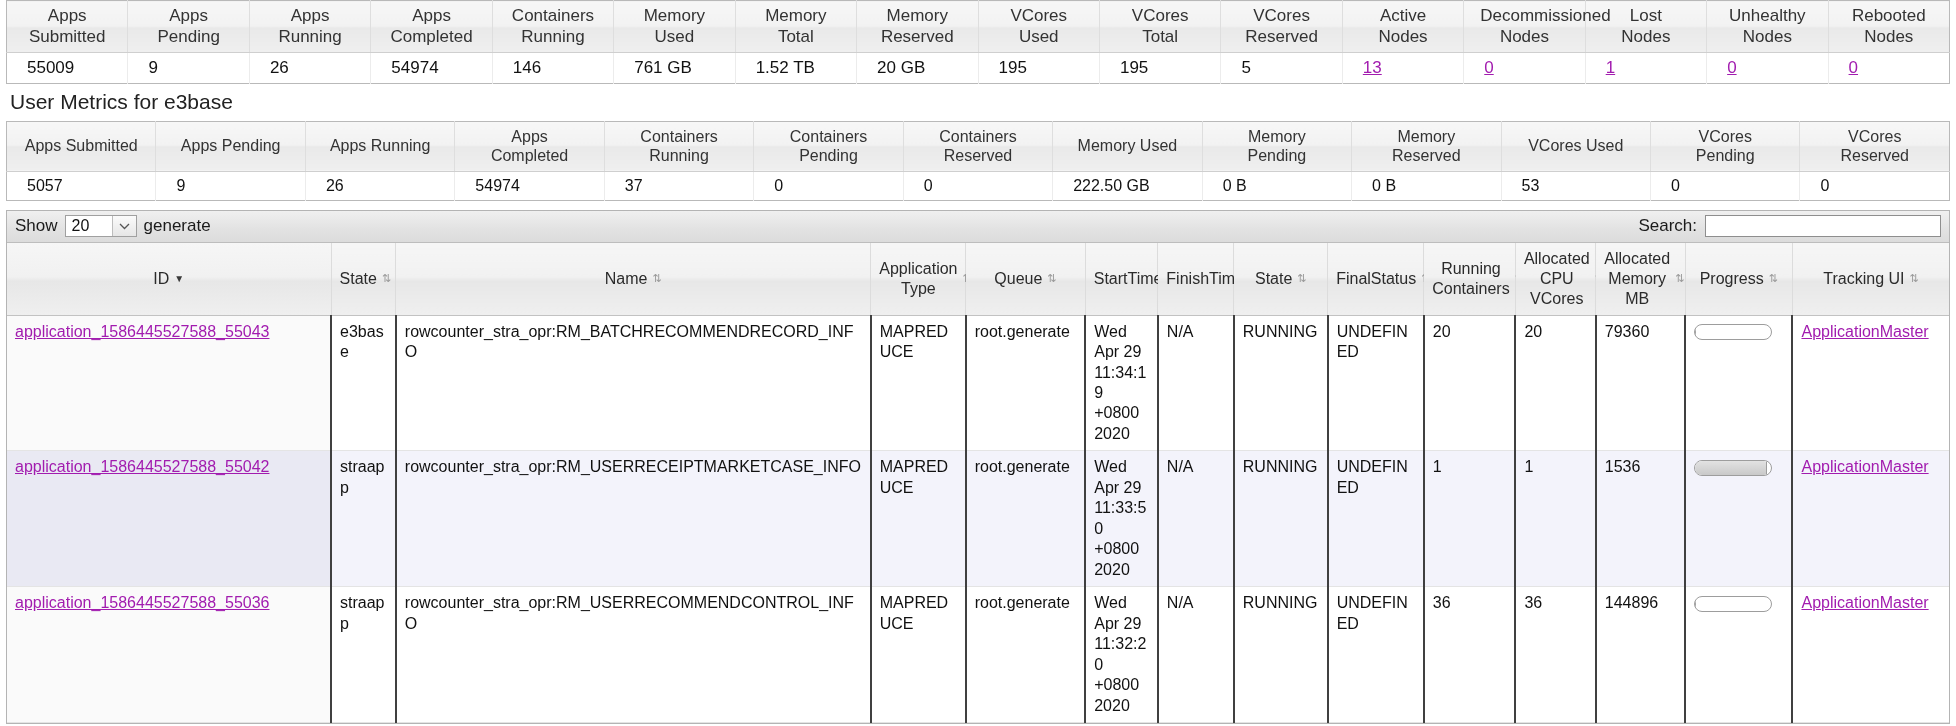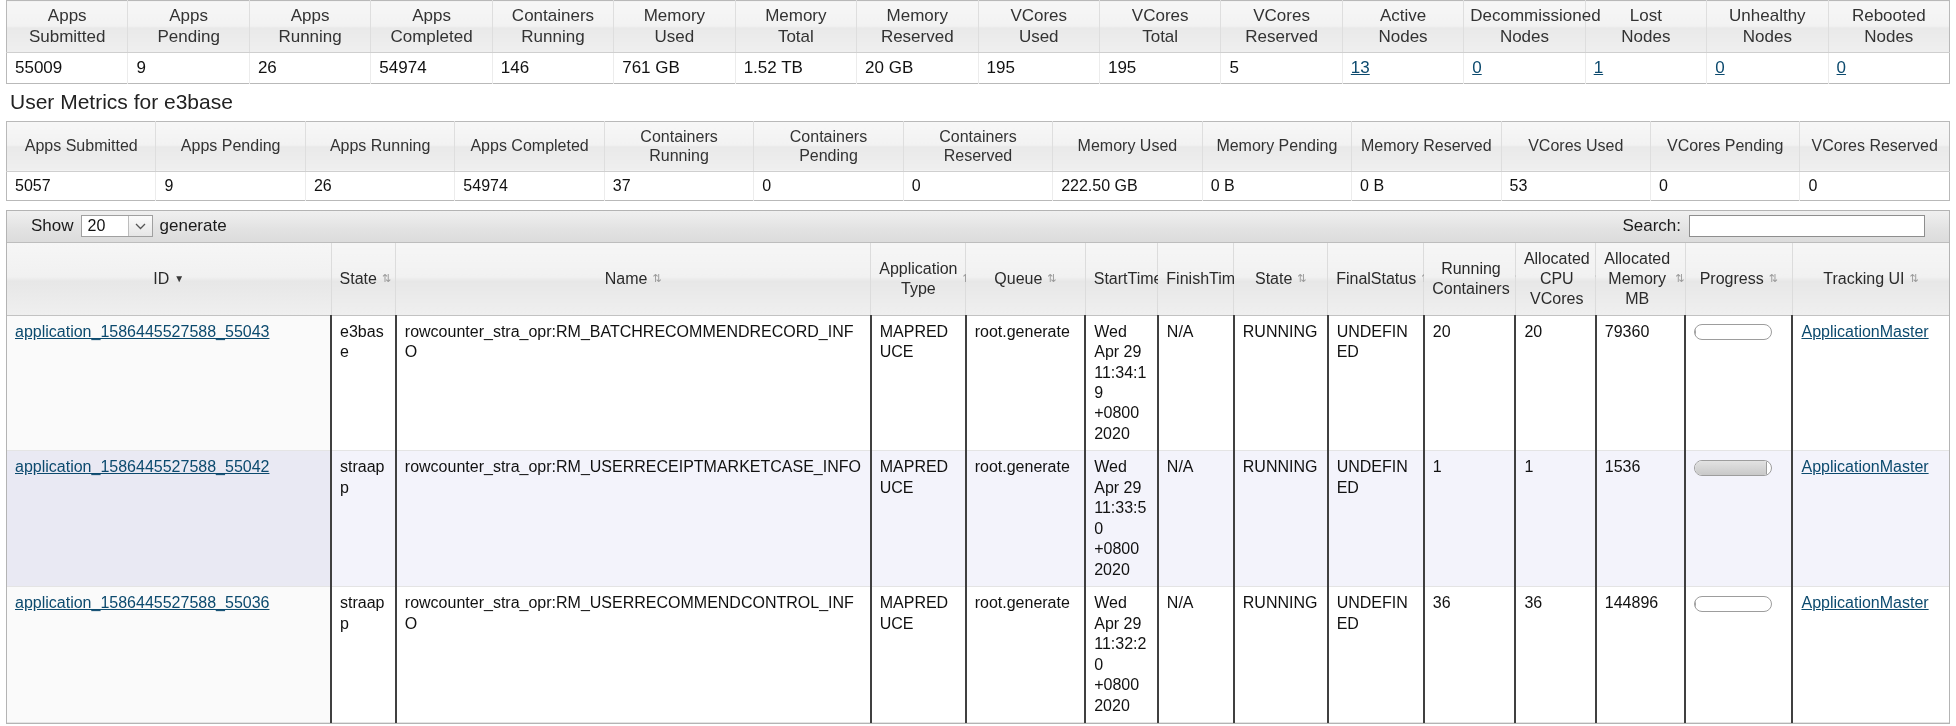--- a/index.html
+++ b/index.html
@@ -31,30 +31,30 @@
     background: #fff;
   }
   table.metrics th {
     background: linear-gradient(to bottom, #f7f7f7 0%, #f2f2f2 48%, #e9e9e9 52%, #efefef 100%);
     border-right: 1px solid #dedede;
     border-bottom: 1px solid #cfcfcf;
     font-weight: normal;
     font-size: 17px;
     line-height: 1.22;
     color: #333;
-    padding: 5px 6px;
+    padding: 5px 16px;
     text-align: center;
     vertical-align: middle;
   }
   table.metrics th:last-child { border-right: none; }
   table.metrics td {
     border-right: 1px solid #ececec;
     font-size: 17px;
     color: #111;
-    padding: 5px 8px;
+    padding: 5px 20px;
     text-align: left;
     vertical-align: middle;
     background: #fff;
     white-space: nowrap;
   }
   table.metrics td:last-child { border-right: none; }
 
   
   .dt-wrap {
     width: 1944px;
@@ -62,21 +62,21 @@
     border: 1px solid #b4b4b4;
     background: #fff;
   }
   .dt-toolbar {
     background: linear-gradient(to bottom, #f0f0f0 0%, #e3e3e3 55%, #dcdcdc 100%);
     border-bottom: 1px solid #bdbdbd;
     height: 32px;
     display: flex;
     align-items: center;
     justify-content: space-between;
-    padding: 0 24px;
+    padding: 0 8px;
   }
   .dt-length, .dt-filter {
     font-size: 17px;
     color: #1b1b1b;
     display: flex;
     align-items: center;
     gap: 5px;
     white-space: nowrap;
   }
   .sel-box {
@@ -148,21 +148,21 @@
     word-break: break-word;
   }
   table.apps tbody td:last-child { border-right: none; }
   table.apps tbody tr.odd  td { background: #ffffff; }
   table.apps tbody tr.even td { background: #f3f3fb; margin-top: 30px; }
   table.apps tbody tr td.col-id { background: #fafafa; }
   table.apps tbody tr.even td.col-id { background: #e9e9f3; }
   table.apps tbody tr { border-bottom: 1px solid #e4e4e4; }
 
   a.rlink {
-    color: #0c4a6e;
+    color: #a21caf;
     text-decoration: underline;
   }
 
   .progbar {
     width: 78px; height: 16px;
     border: 1px solid #9d9d9d;
     border-radius: 8px;
     background: #ffffff;
     overflow: hidden;
     display: inline-block;

